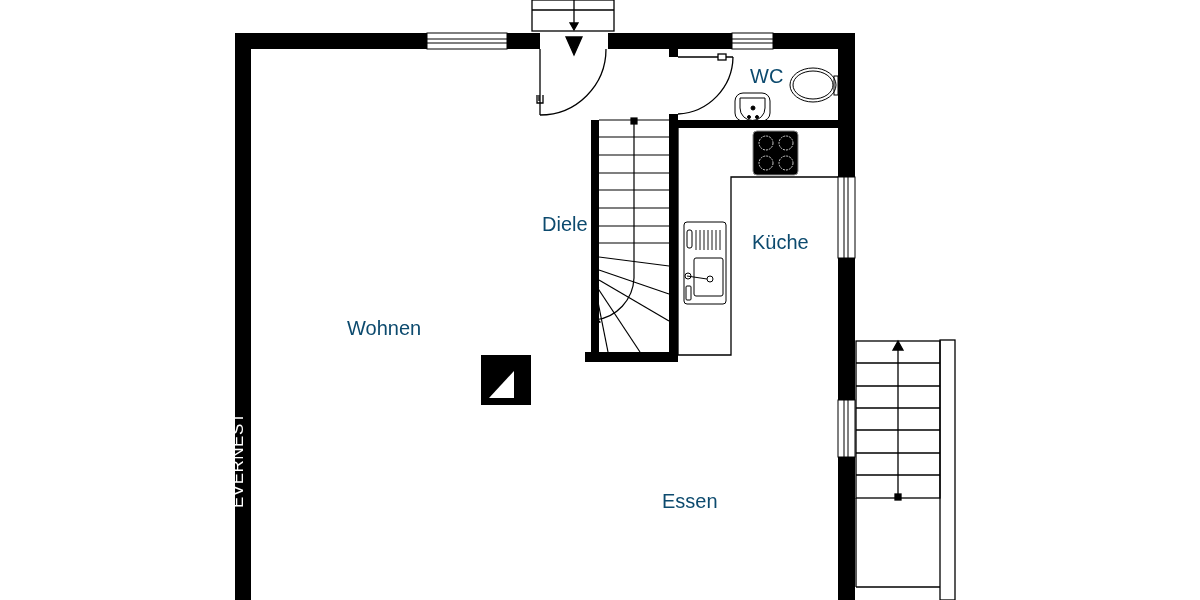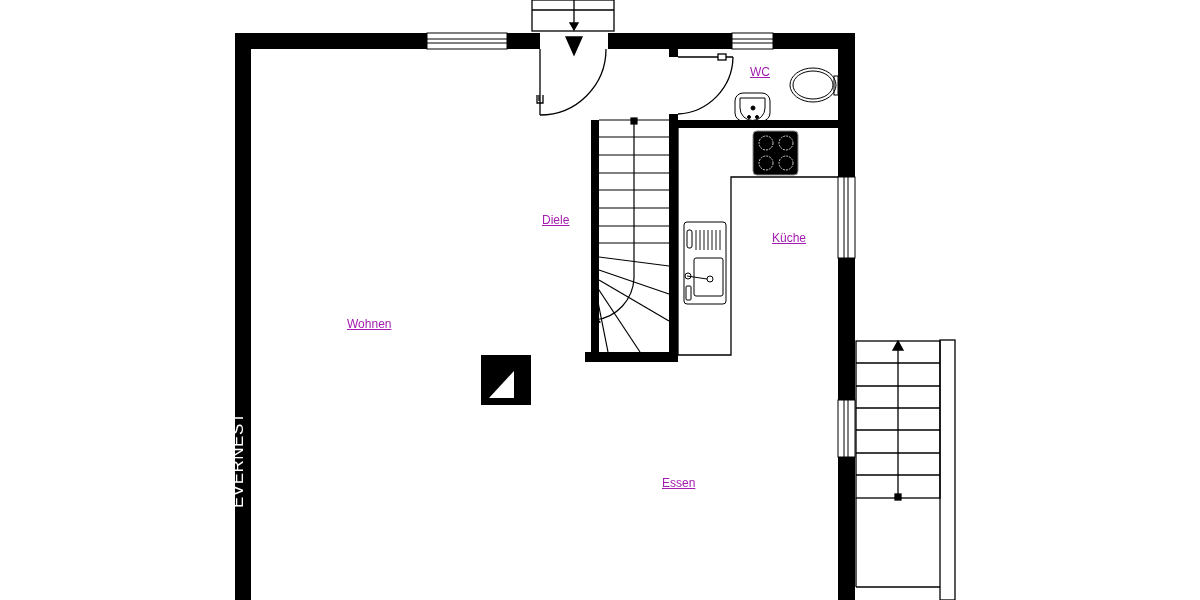--- a/index.html
+++ b/index.html
@@ -1,18 +1,18 @@
 <!DOCTYPE html>
 <html><head>
 <meta charset="utf-8">
 <style>
   html, body { margin:0; padding:0; background:#ffffff; }
   body { width:1200px; height:600px; overflow:hidden; position:relative; font-family:"Liberation Sans", sans-serif; }
   svg { position:absolute; left:0; top:0; }
-  .room-label { position:absolute; font-size:12px; color:#a21caf; white-space:nowrap;text-decoration:underline; }
+  .room-label { position:absolute; font-size:20px; color:#0c4a6e; white-space:nowrap; }
   .brand { position:absolute; left:228px; top:508px; transform-origin:left top; transform:rotate(-90deg); color:#fff; font-size:17px; letter-spacing:0.5px; font-family:"Liberation Sans", sans-serif; }
 </style>
 </head>
 <body>
 
 <svg width="1200" height="600" viewBox="0 0 1200 600">
 
   <g fill="#000">
     <rect x="235" y="33" width="16" height="567"></rect>
     <rect x="235" y="33" width="620" height="16"></rect>
@@ -152,16 +152,16 @@
     <line x1="898" y1="350" x2="898" y2="496"></line>
     <polygon points="893,350 903,350 898,341" fill="#000"></polygon>
     <rect x="895" y="494" width="6" height="6" fill="#000"></rect>
     <line x1="856" y1="498" x2="856" y2="587"></line>
     <line x1="856" y1="587" x2="940" y2="587"></line>
   </g>
 </svg>
 
 <div class="room-label" style="left:347px;top:317px;text-align:right;">Wohnen</div>
 <div class="room-label" style="left:542px;top:213px;text-align:right;">Diele</div>
-<div class="room-label" style="left:752px;top:231px;margin-left:20px;">Küche</div>
+<div class="room-label" style="left:752px;top:231px;">Küche</div>
 <div class="room-label" style="left:750px;top:65px;">WC</div>
-<div class="room-label" style="left:662px;top:476px;">Essen</div>
+<div class="room-label" style="left:662px;top:490px;">Essen</div>
 <div class="brand">EVERNEST</div>
 
 </body></html>

